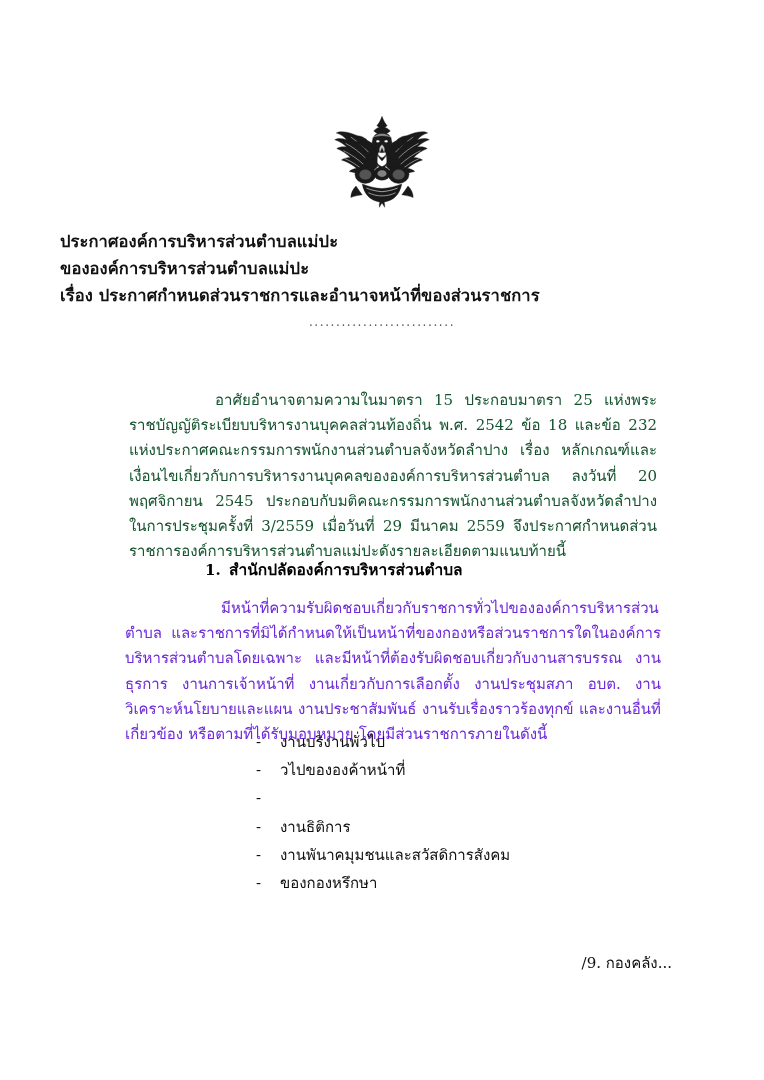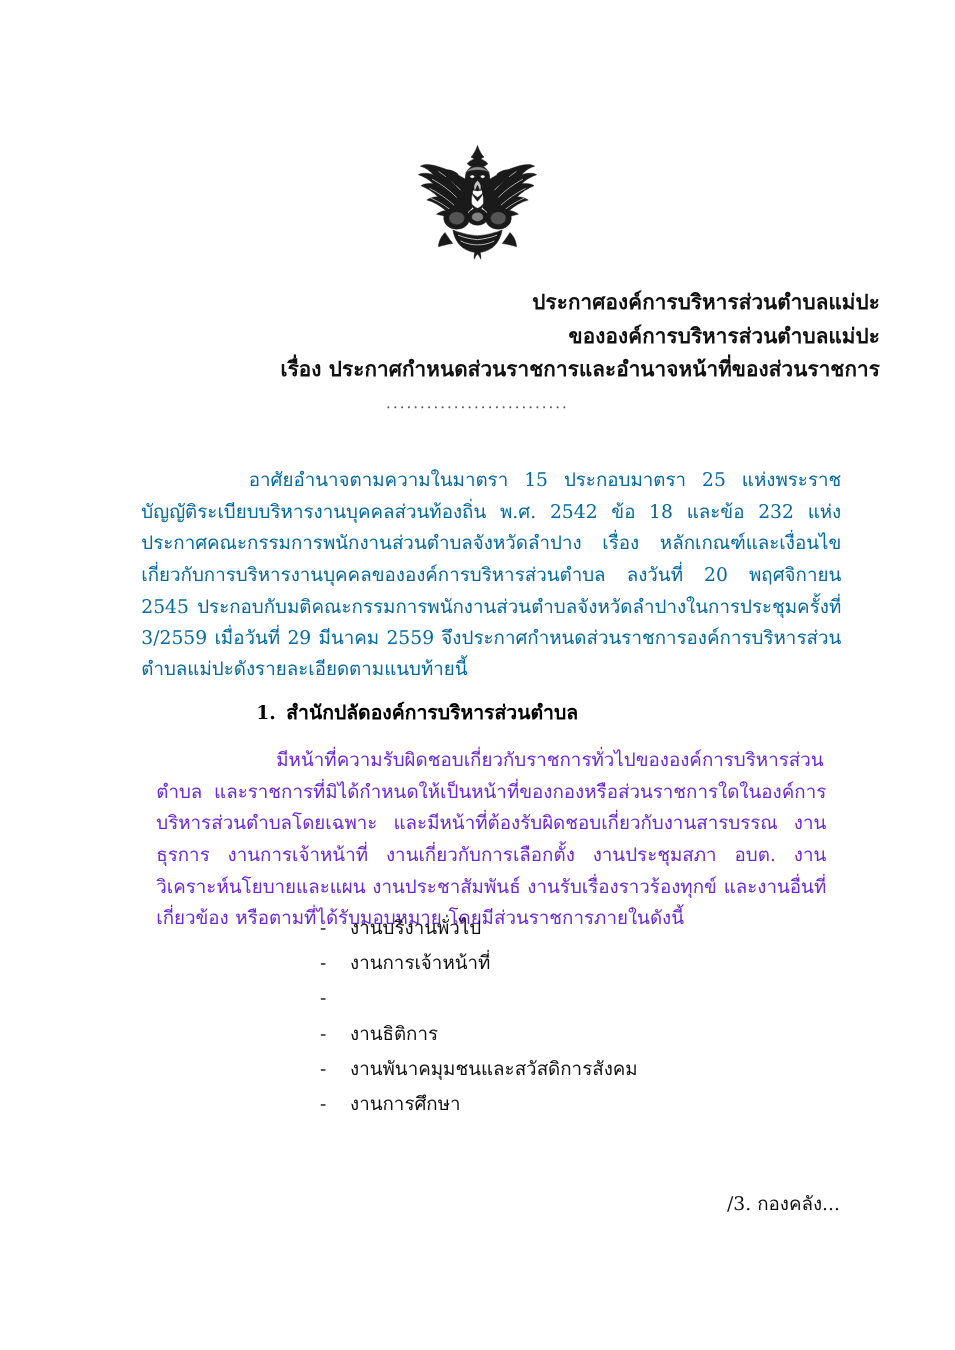--- a/index.html
+++ b/index.html
@@ -35,23 +35,23 @@
   .emblem {
     width: 104px;
     height: 104px;
     display: block;
   }
 
   
   .title-block {
     position: absolute;
     left: 60px;
-    right: 60px;
+    right: 72px;
     top: 228px;
-    text-align: right;
+    text-align: left;
   }
   .title-line {
     font-family: "DejaVu Serif", serif;
     font-weight: bold;
     font-size: 16.5px;
     line-height: 27px;
     letter-spacing: 0.1px;
     color: #111111;
     white-space: nowrap;
   }
@@ -74,25 +74,25 @@
   }
 
   
   .body-block {
     position: absolute;
     left: 113px;
     width: 560px;
     top: 372px;
   }
   p.para {
-    margin: 0;
+    margin: 16px;
     font-family: "DejaVu Serif", serif;
     font-size: 15px;
     line-height: 25.2px;
-    color: #0369a1;
+    color: #14532d;
     text-align: justify;
     text-justify: inter-word;
     text-indent: 86px;
     word-spacing: 0.5px;
   }
 
   
   .section {
     position: absolute;
     left: 113px;
@@ -272,34 +272,34 @@
     <p class="section-para">มีหน้าที่ความรับผิดชอบเกี่ยวกับราชการทั่วไปขององค์การบริหารส่วนตำบล และราชการที่มิได้กำหนดให้เป็นหน้าที่ของกองหรือส่วนราชการใดในองค์การบริหารส่วนตำบลโดยเฉพาะ และมีหน้าที่ต้องรับผิดชอบเกี่ยวกับงานสารบรรณ งานธุรการ  งานการเจ้าหน้าที่  งานเกี่ยวกับการเลือกตั้ง งานประชุมสภา อบต. งานวิเคราะห์นโยบายและแผน งานประชาสัมพันธ์ งานรับเรื่องราวร้องทุกข์ และงานอื่นที่เกี่ยวข้อง หรือตามที่ได้รับมอบหมาย  โดยมีส่วนราชการภายในดังนี้</p>
   </div>
 
   <ul class="sub-list">
     <li>
       <span class="sub-bullet">-</span>
       <span>งานบริงานพั่วไป</span>
     </li>
     <li>
       <span class="sub-bullet">-</span>
-      <span>งานการเจ้าหน้าที่</span>
+      <span>วไปขององค้าหน้าที่</span>
     </li>
     <li>
       <span class="sub-bullet">-</span>
     </li>
     <li>
       <span class="sub-bullet">-</span>
       <span>งานธิติการ</span>
     </li>
     <li>
       <span class="sub-bullet">-</span>
       <span>งานพันาคมุมชนและสวัสดิการสังคม</span>
     </li>
     <li>
       <span class="sub-bullet">-</span>
-      <span>งานการศึกษา</span>
+      <span>ของกองหรึกษา</span>
     </li>
   </ul>
 
-  <div class="footer">/3. กองคลัง...</div>
+  <div class="footer">/9. กองคลัง...</div>
 
 </div>
 
 </body></html>

